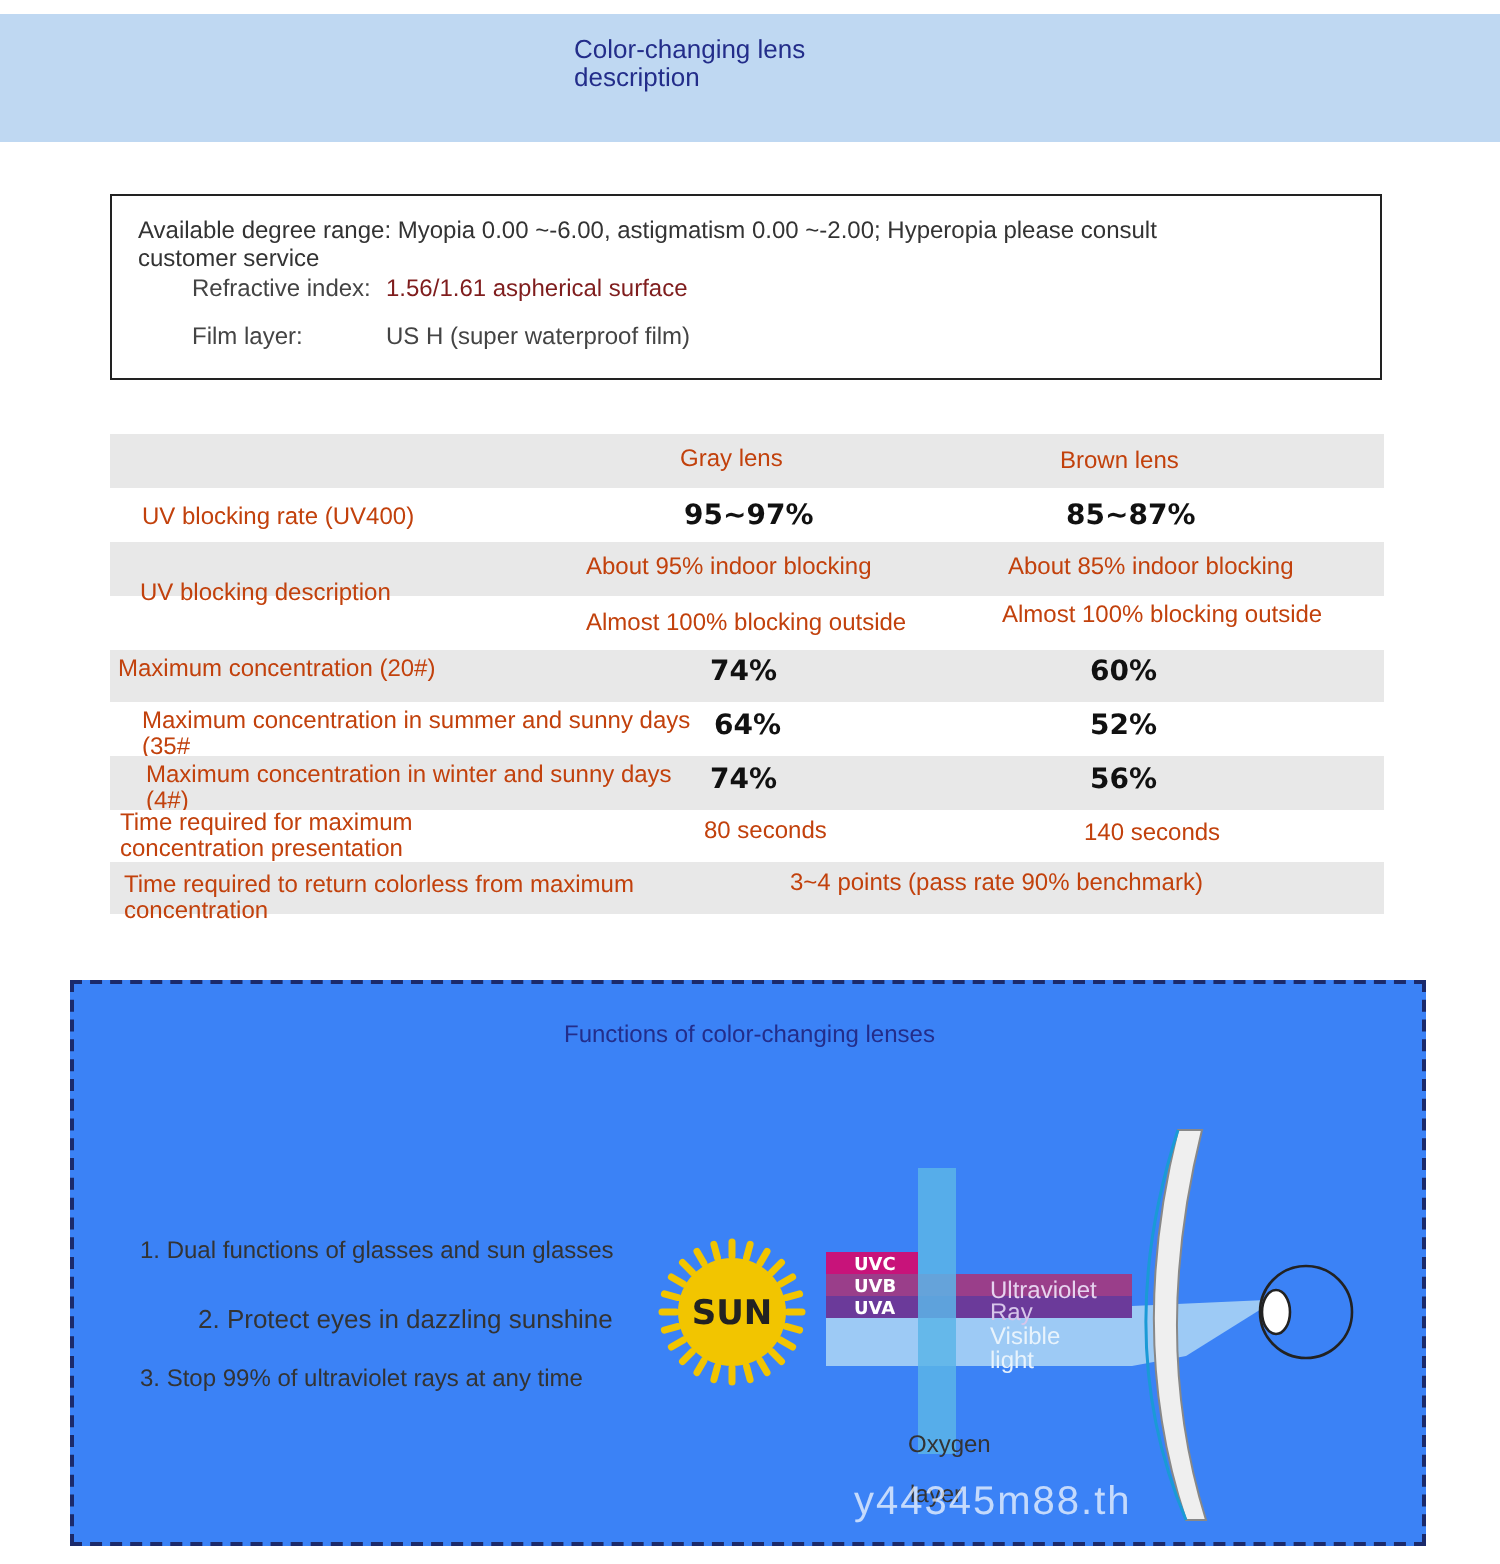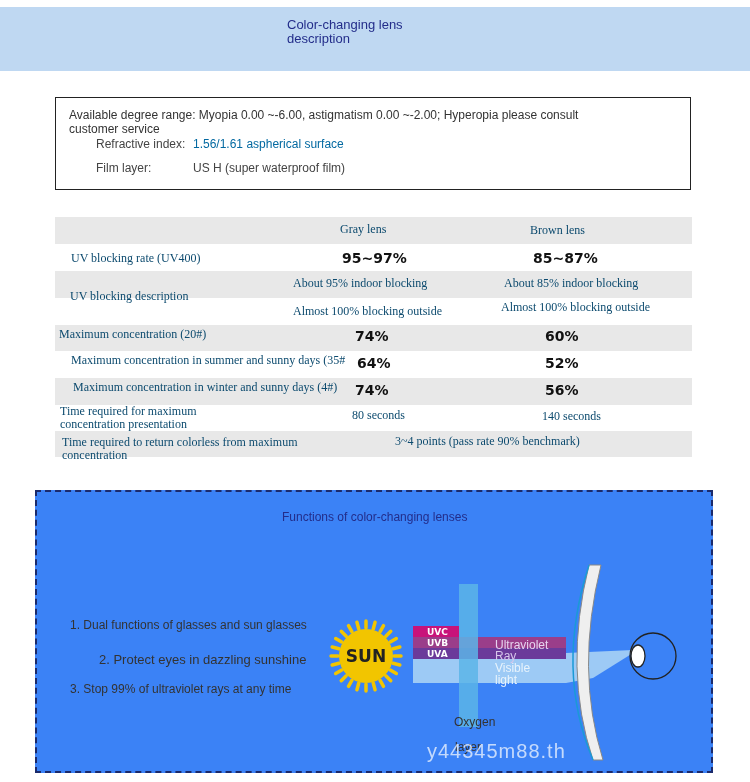--- a/index.html
+++ b/index.html
@@ -5,26 +5,26 @@
   html, body { margin:0; padding:0; background:#ffffff; }
   body { width:750px; height:782px; position:relative; overflow:hidden; font-family:"Liberation Sans", sans-serif; color:#333; }
 
   .header-band { position:absolute; left:0; top:7px; width:750px; height:64px; background:#bfd8f2; }
   .header-title { position:absolute; left:287px; top:18px; font-size:13px; line-height:14px; color:#232d8a; width:150px; }
 
   .spec-box { position:absolute; left:55px; top:97px; width:634px; height:91px; border:1px solid #222; background:#fff; }
   .spec-line { position:absolute; font-size:12px; color:#333; line-height:14px; }
   .spec-range { left:13px; top:10px; width:530px; }
   .spec-label { font-size:12px; color:#444; }
-  .spec-val { font-size:12px; color:#0369a1; }
+  .spec-val { font-size:12px; color:#7f1d1d; }
 
   .table { position:absolute; left:55px; top:217px; width:637px; }
   .row { position:absolute; left:0; width:637px; }
   .row.gray { background:#e8e8e8; }
-  .cell { position:absolute; font-size:12px; color:#0c4a6e; line-height:13px;font-family:Liberation Serif, serif; }
+  .cell { position:absolute; font-size:12px; color:#c2410c; line-height:13px; }
   .bold { font-weight:bold; font-size:14px; color:#111; font-family:"DejaVu Sans", sans-serif; }
 
   .func-box { position:absolute; left:35px; top:490px; width:678px; height:283px; border:1px dashed #1b2a6b; border-width:2px; background:#3b82f6; box-sizing:border-box; }
   .func-title { position:absolute; left:245px; top:18px; font-size:12px; color:#232d8a; }
   .func-item { position:absolute; left:33px; font-size:12px; color:#333; }
   .func-item.big { font-size:13px; }
 
   .oxy-label { position:absolute; font-size:12px; color:#333; line-height:12px; }
   .watermark { position:absolute; left:390px; top:248px; font-size:20px; color:rgba(255,255,255,0.7); letter-spacing:1px; }
 </style>

